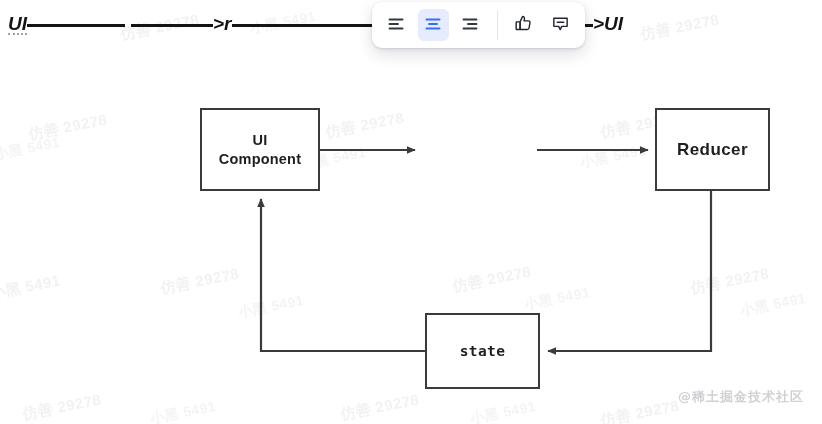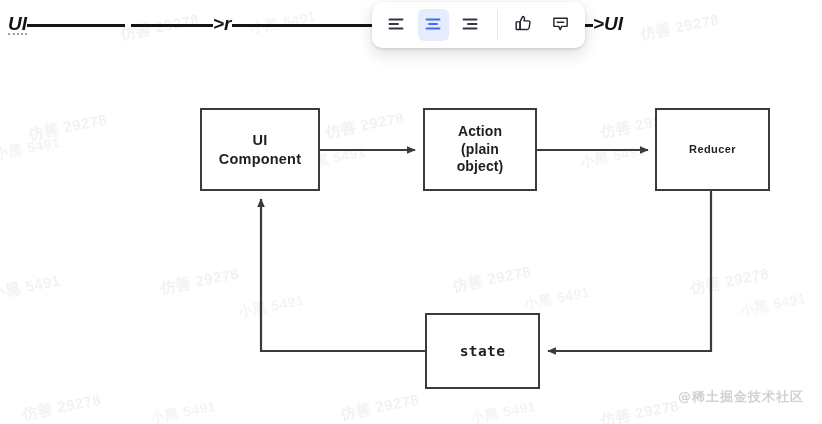--- a/index.html
+++ b/index.html
@@ -136,21 +136,21 @@
     font-size: 14.5px;
     letter-spacing: 0.2px;
   }
   #node-action {
     left: 423px; top: 108px; width: 114px; height: 83px;
     font-size: 14px;
     letter-spacing: 0.1px;
   }
   #node-reducer {
     left: 655px; top: 108px; width: 115px; height: 83px;
-    font-size: 11px;
+    font-size: 17px;
     letter-spacing: 0.4px;
   }
   #node-state {
     left: 425px; top: 313px; width: 115px; height: 76px;
     font-size: 14.5px;
     font-family: "DejaVu Sans Mono", monospace;
     font-weight: 700;
     letter-spacing: 0.4px;
   }
   .node-label { white-space: pre-line; }
@@ -285,25 +285,20 @@
     <path d="M711,191 L711,351 L548,351" fill="none" stroke="#3b3b3b" stroke-width="2.2" marker-end="url(#arrowhead)"></path>
 
     <path d="M425,351 L261,351 L261,199" fill="none" stroke="#3b3b3b" stroke-width="2.2" marker-end="url(#arrowhead)"></path>
   </svg>
 
   <div class="node" id="node-ui-component">
     <span class="node-label">UI
 Component</span>
   </div>
 
-  <div class="node" id="node-action">
-    <span class="node-label">Action
-(plain
-object)</span>
-  </div>
 
   <div class="node" id="node-reducer">
     <span class="node-label">Reducer</span>
   </div>
 
   <div class="node" id="node-state">
     <span class="node-label">state</span>
   </div>
 
   <div id="attribution">@稀土掘金技术社区</div>

